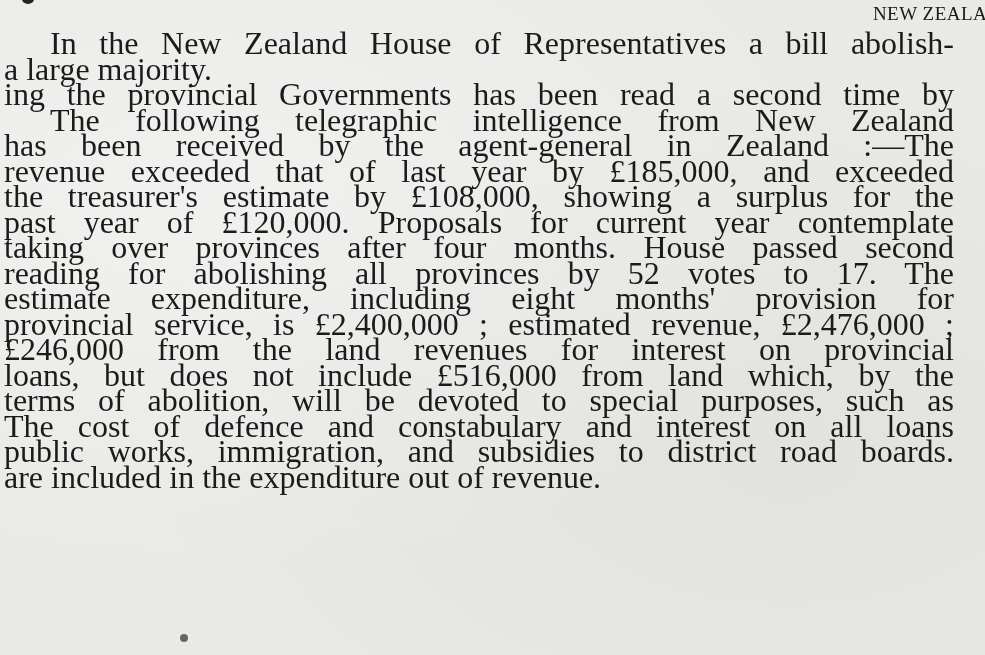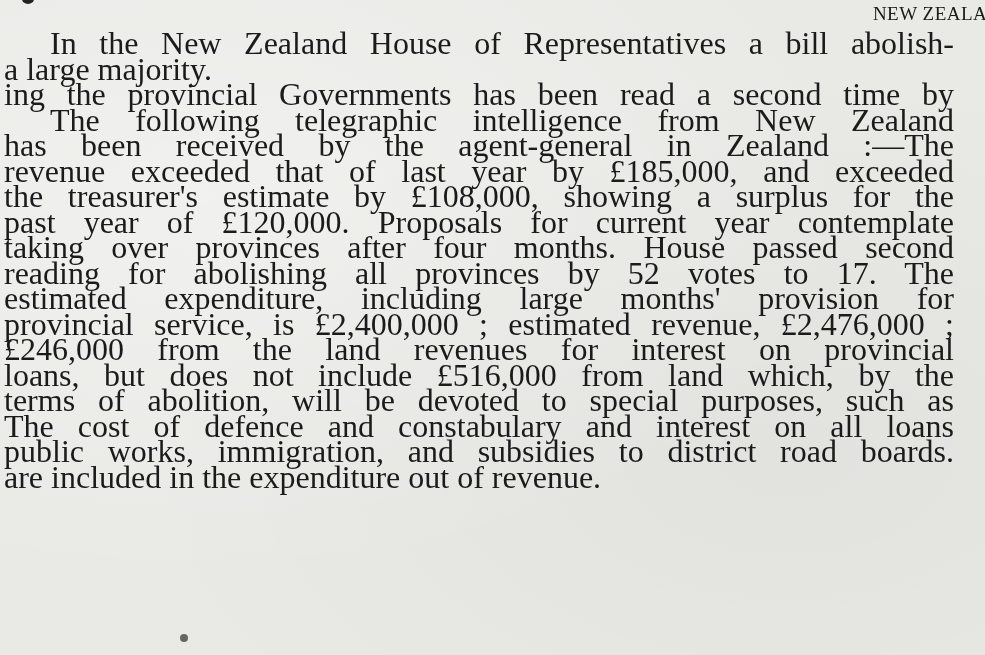--- a/index.html
+++ b/index.html
@@ -98,21 +98,21 @@
       <span class="line">ing the provincial Governments has been read a second time by</span>
     </div>
     <div>
       <span class="line indent">The following telegraphic intelligence from New Zealand</span>
       <span class="line">has been received by the agent-general in Zealand :—The</span>
       <span class="line">revenue exceeded that of last year by £185,000, and exceeded</span>
       <span class="line">the treasurer's estimate by £108,000, showing a surplus for the</span>
       <span class="line">past year of £120,000. Proposals for current year contemplate</span>
       <span class="line">taking over provinces after four months. House passed second</span>
       <span class="line">reading for abolishing all provinces by 52 votes to 17. The</span>
-      <span class="line">estimated expenditure, including large months' provision for</span>
+      <span class="line">estimate expenditure, including eight months' provision for</span>
       <span class="line">provincial service, is £2,400,000 ; estimated revenue, £2,476,000 ;</span>
       <span class="line">£246,000 from the land revenues for interest on provincial</span>
       <span class="line">loans, but does not include £516,000 from land which, by the</span>
       <span class="line">terms of abolition, will be devoted to special purposes, such as</span>
       <span class="line">The cost of defence and constabulary and interest on all loans</span>
       <span class="line">public works, immigration, and subsidies to district road boards.</span>
       <span class="line last">are included in the expenditure out of revenue.</span>
     </div>
   </div>
 

